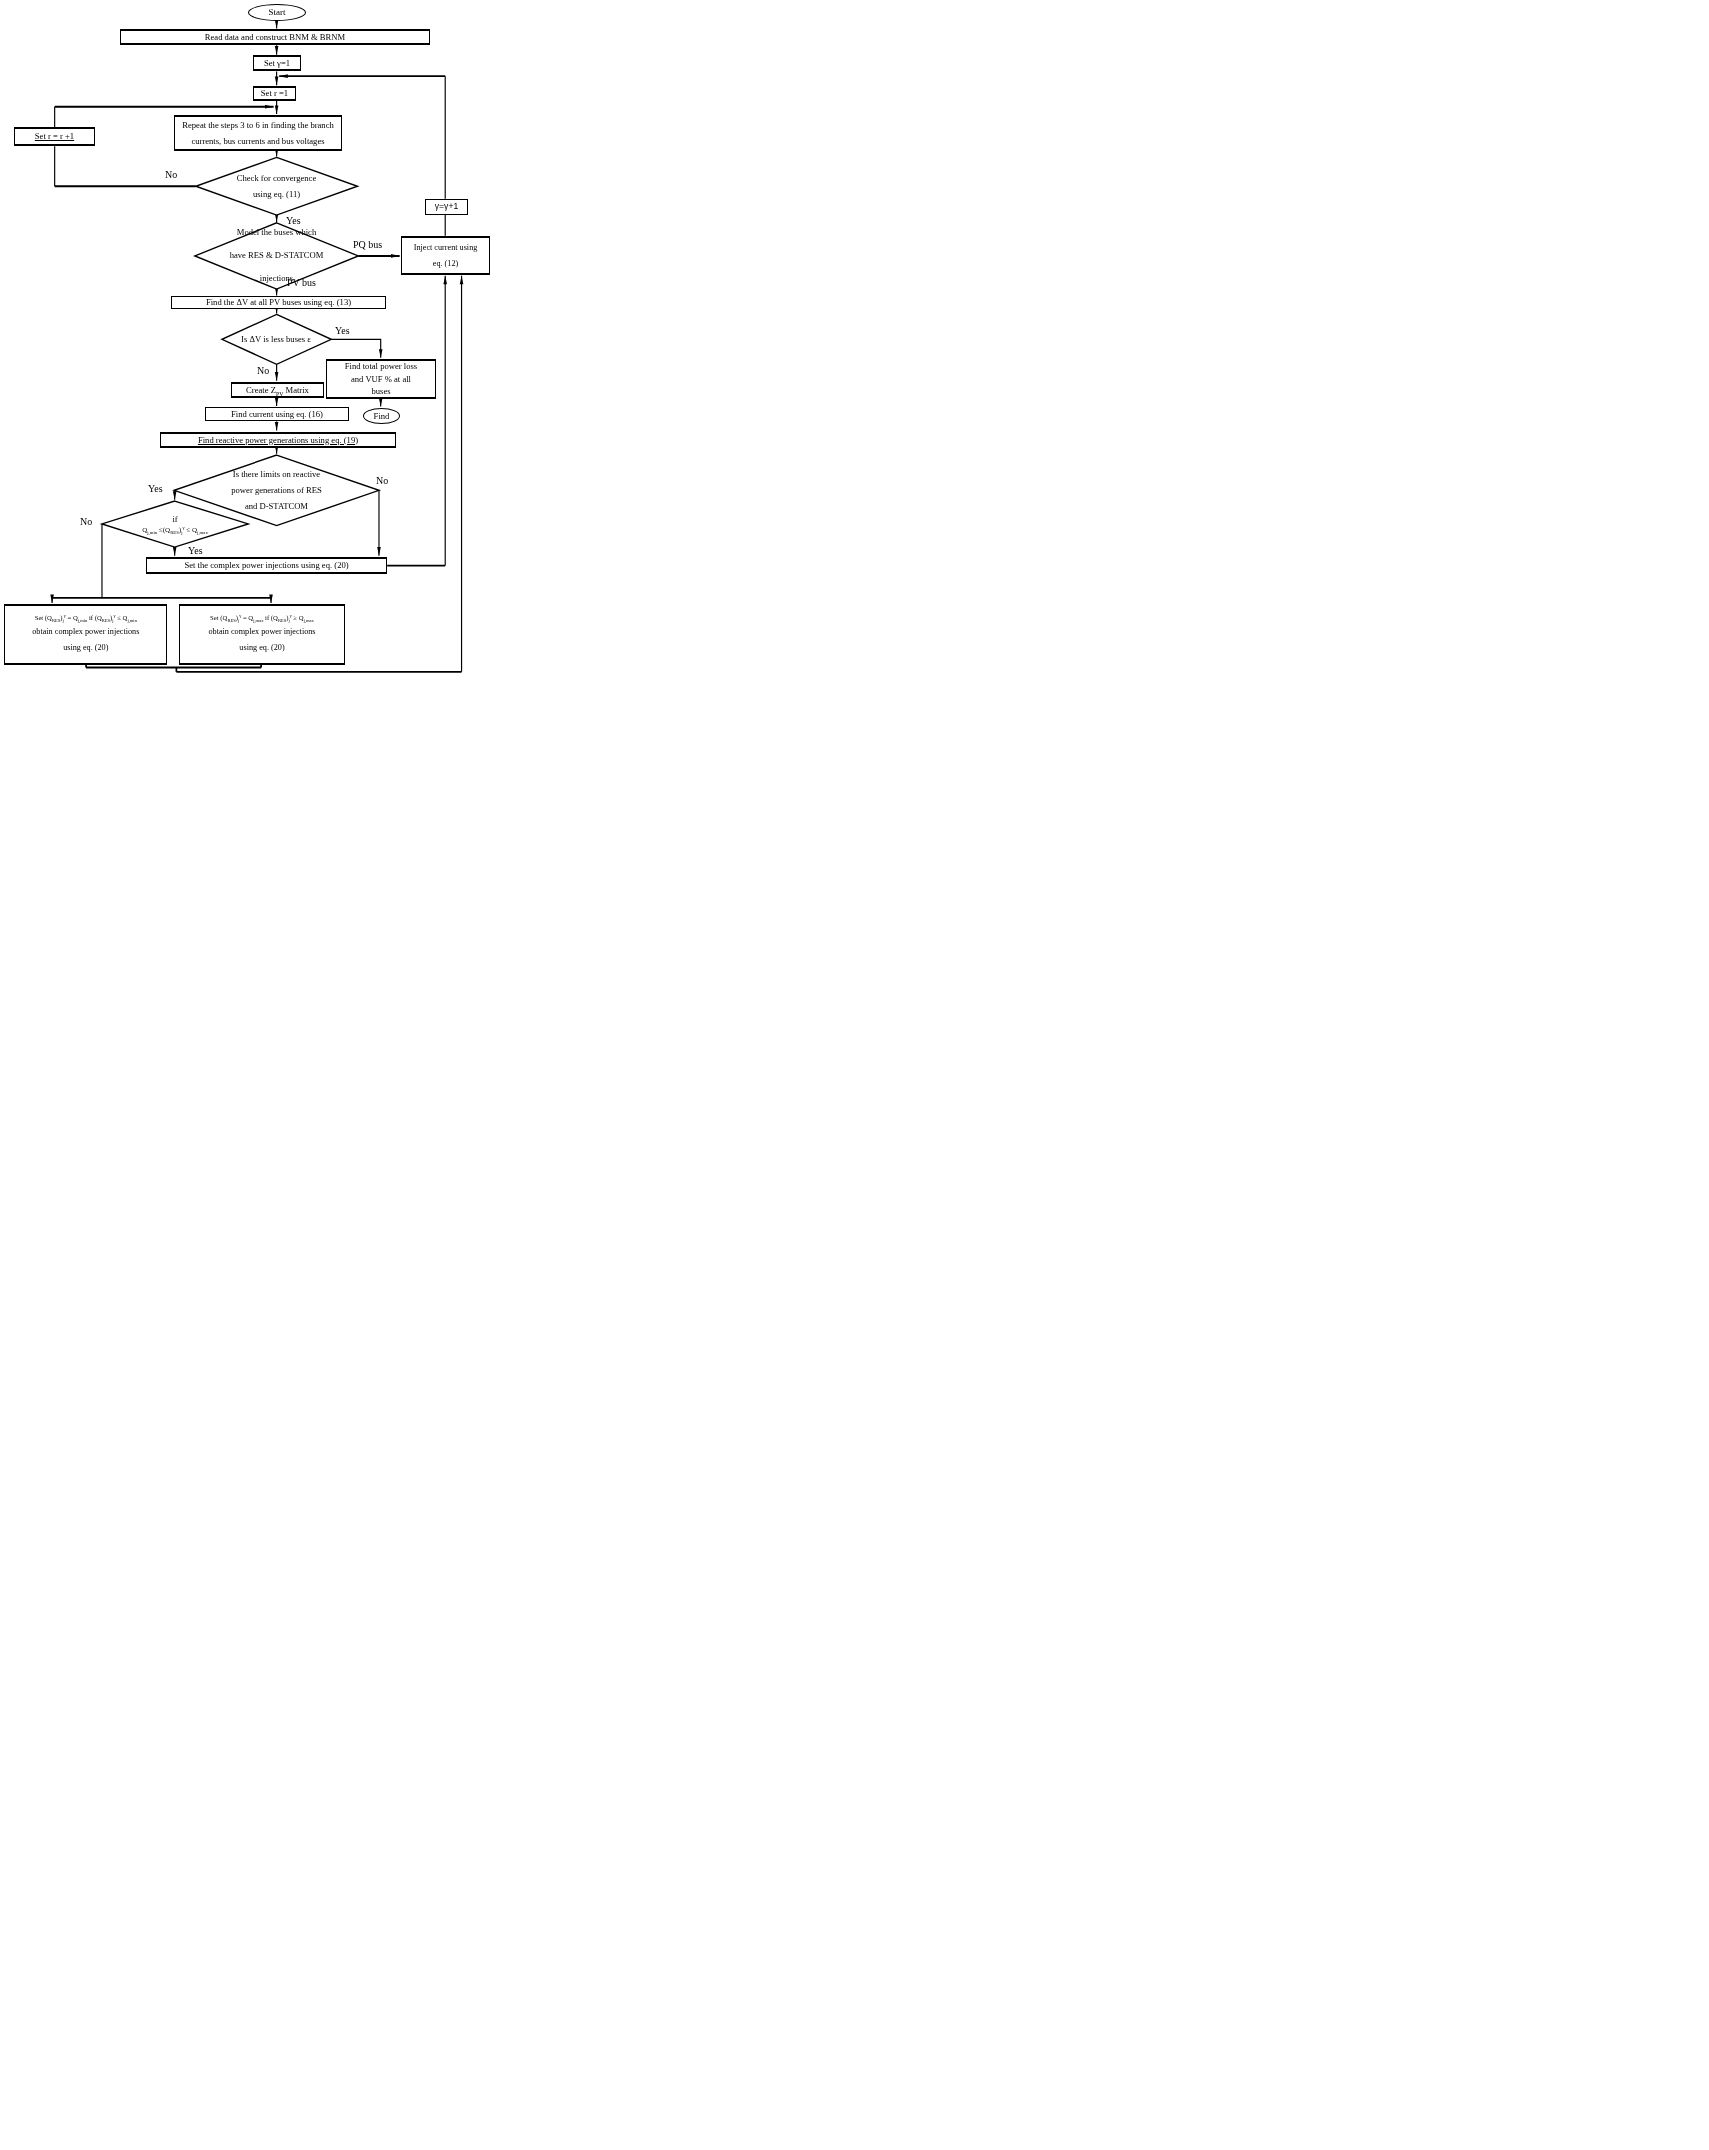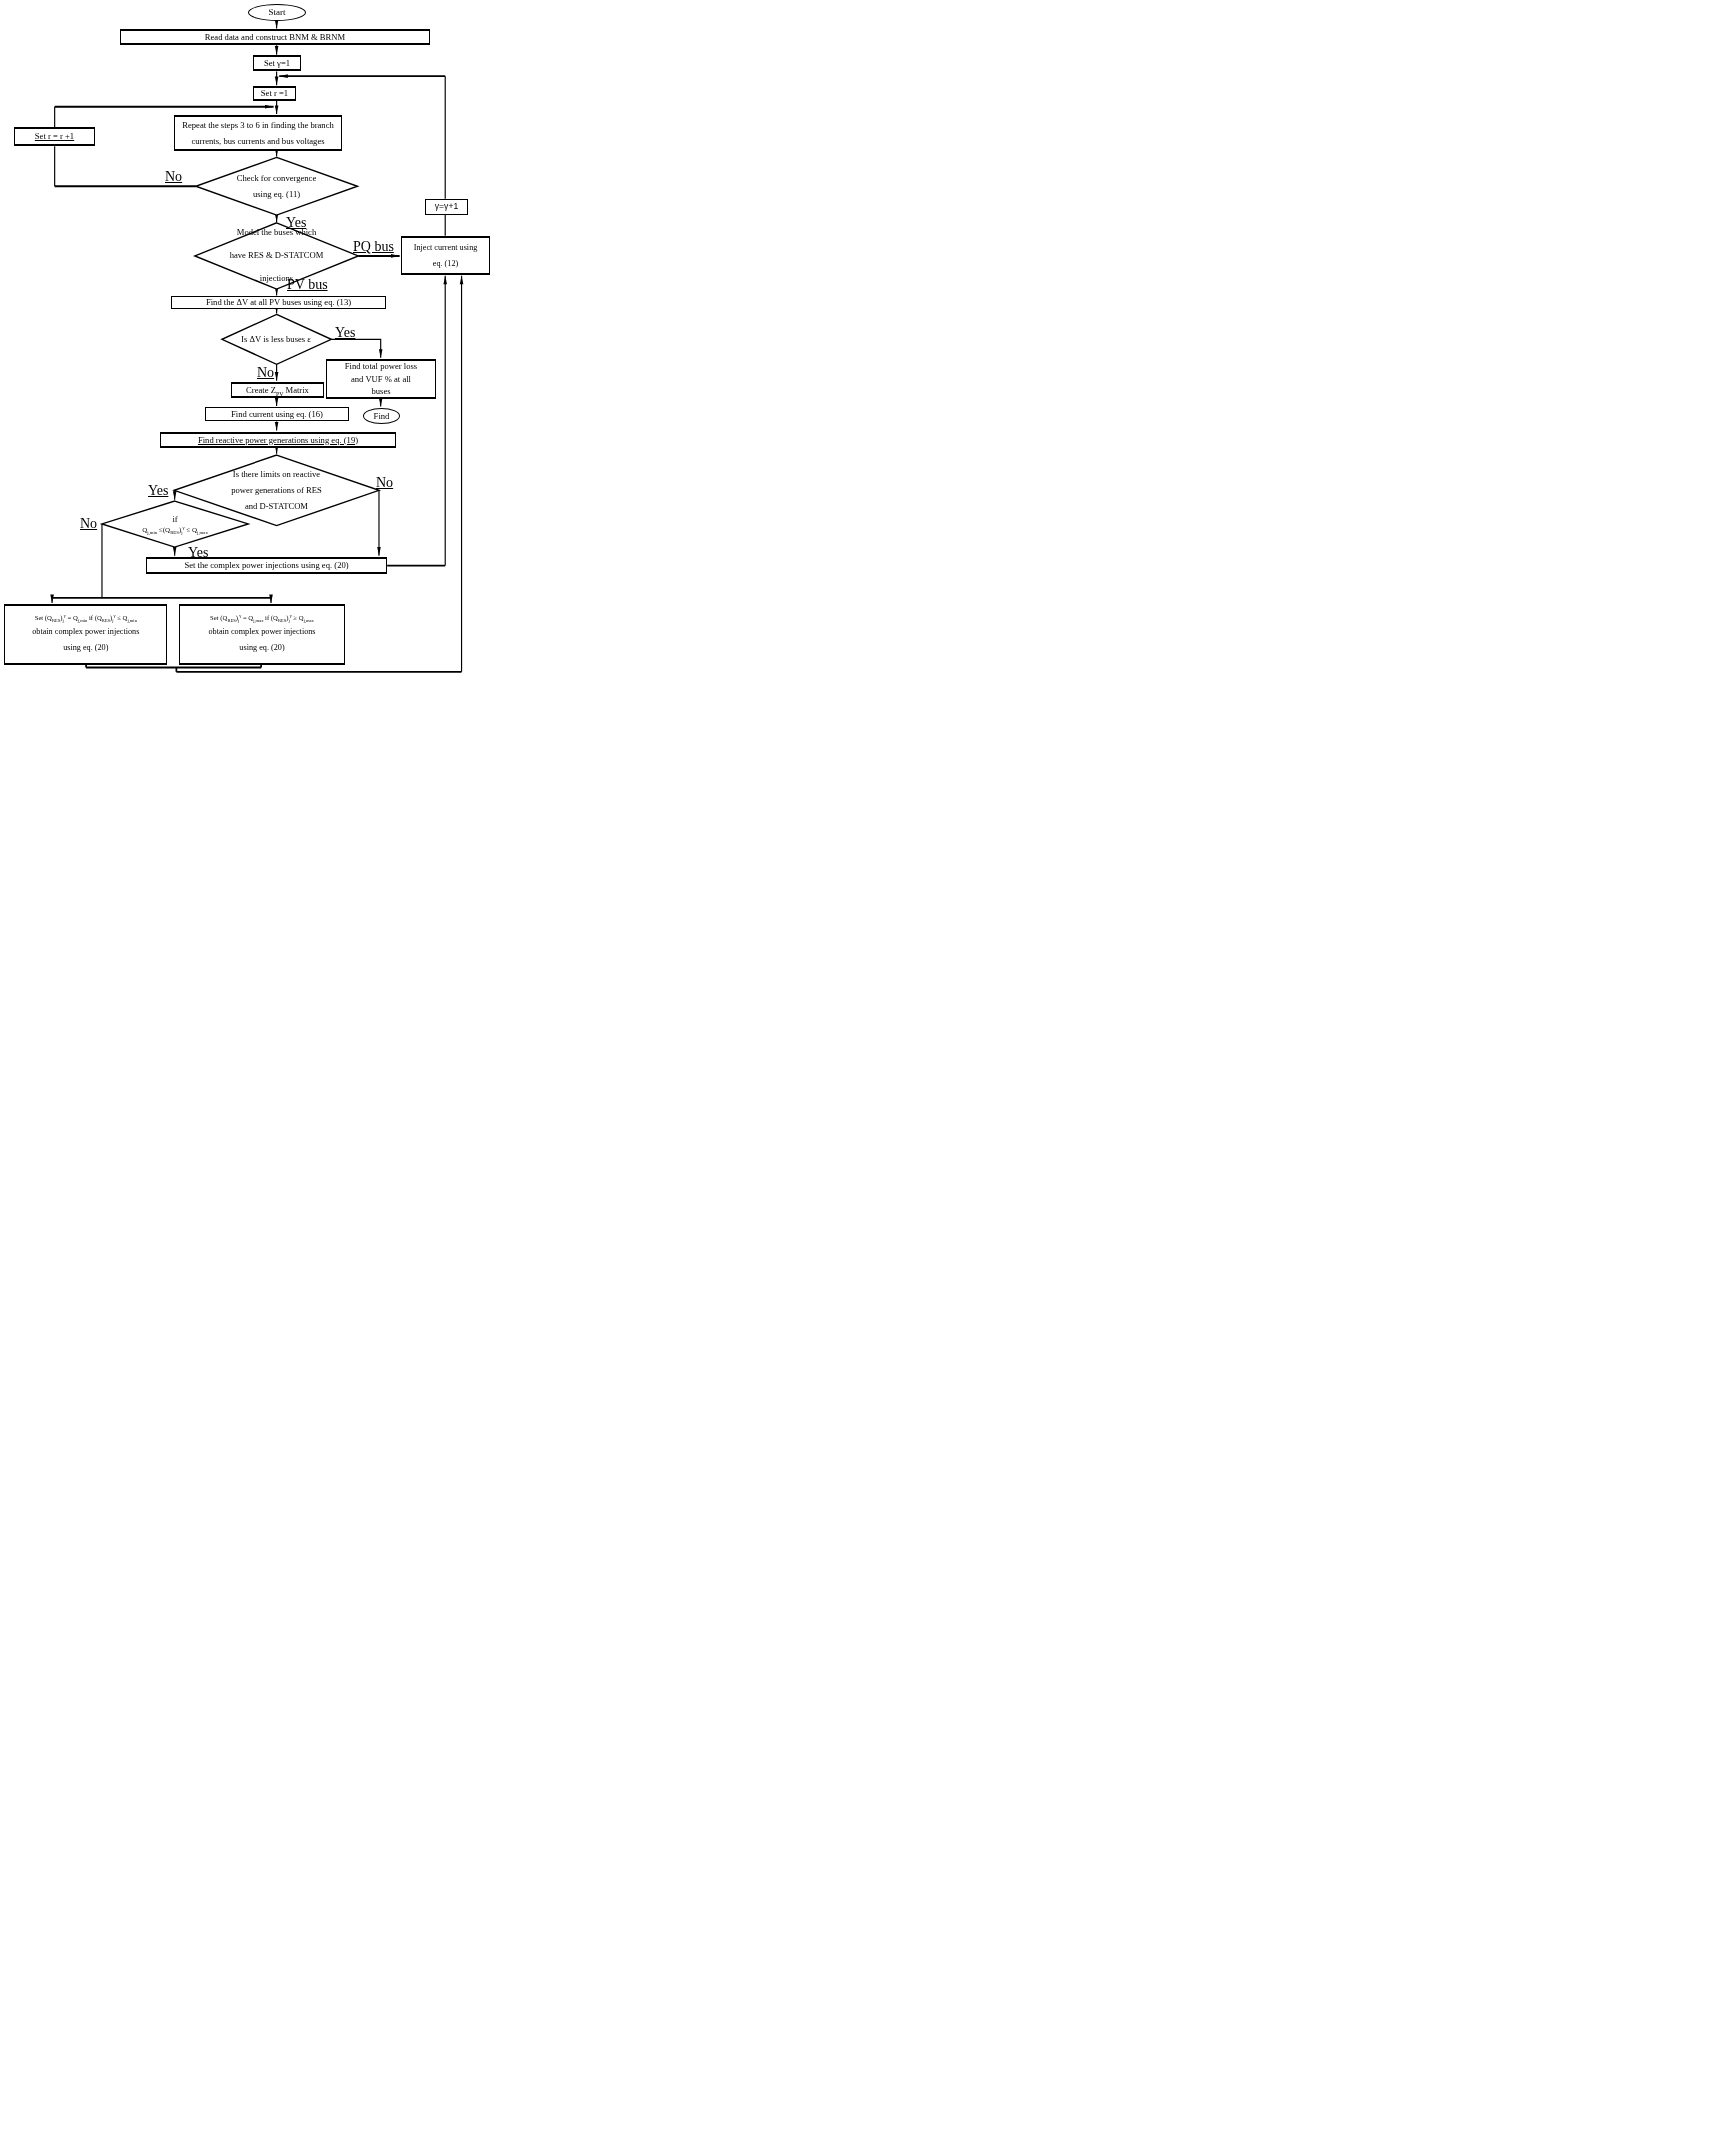--- a/index.html
+++ b/index.html
@@ -10,21 +10,21 @@
   #wires path.tk { stroke-width:4.5px; }
   #wires path.w4 { stroke-width:4px; }
   #wires polygon { fill:#ffffff; stroke:#000; stroke-width:3.3px; }
   .node { position:absolute; box-sizing:border-box; background:#fff; border:1.7px solid #000;
           border-top-width:2.2px; border-bottom-width:2.2px; display:flex; flex-direction:column;
           align-items:center; justify-content:center; text-align:center;
           font-size:8.6px; line-height:1.25; white-space:pre-line; }
   .terminal { border-radius:50%; border-width:1.7px; }
   .dtext { position:absolute; display:flex; flex-direction:column; align-items:center; justify-content:center;
            text-align:center; font-size:8.6px; line-height:1.25; white-space:pre-line; }
-  .lbl { position:absolute; font-size:14px; line-height:1.1;text-decoration:underline; }
+  .lbl { position:absolute; font-size:10px; line-height:1.1; }
   .math { white-space:nowrap; }
   sub, sup { font-size:68%; line-height:0; }
   .sans { font-family:"Liberation Sans", sans-serif; }
 </style>
 </head>
 <body>
 
 <div id="canvas">
 
   <svg id="wires" width="493" height="674" viewBox="0 0 1146 1567">

